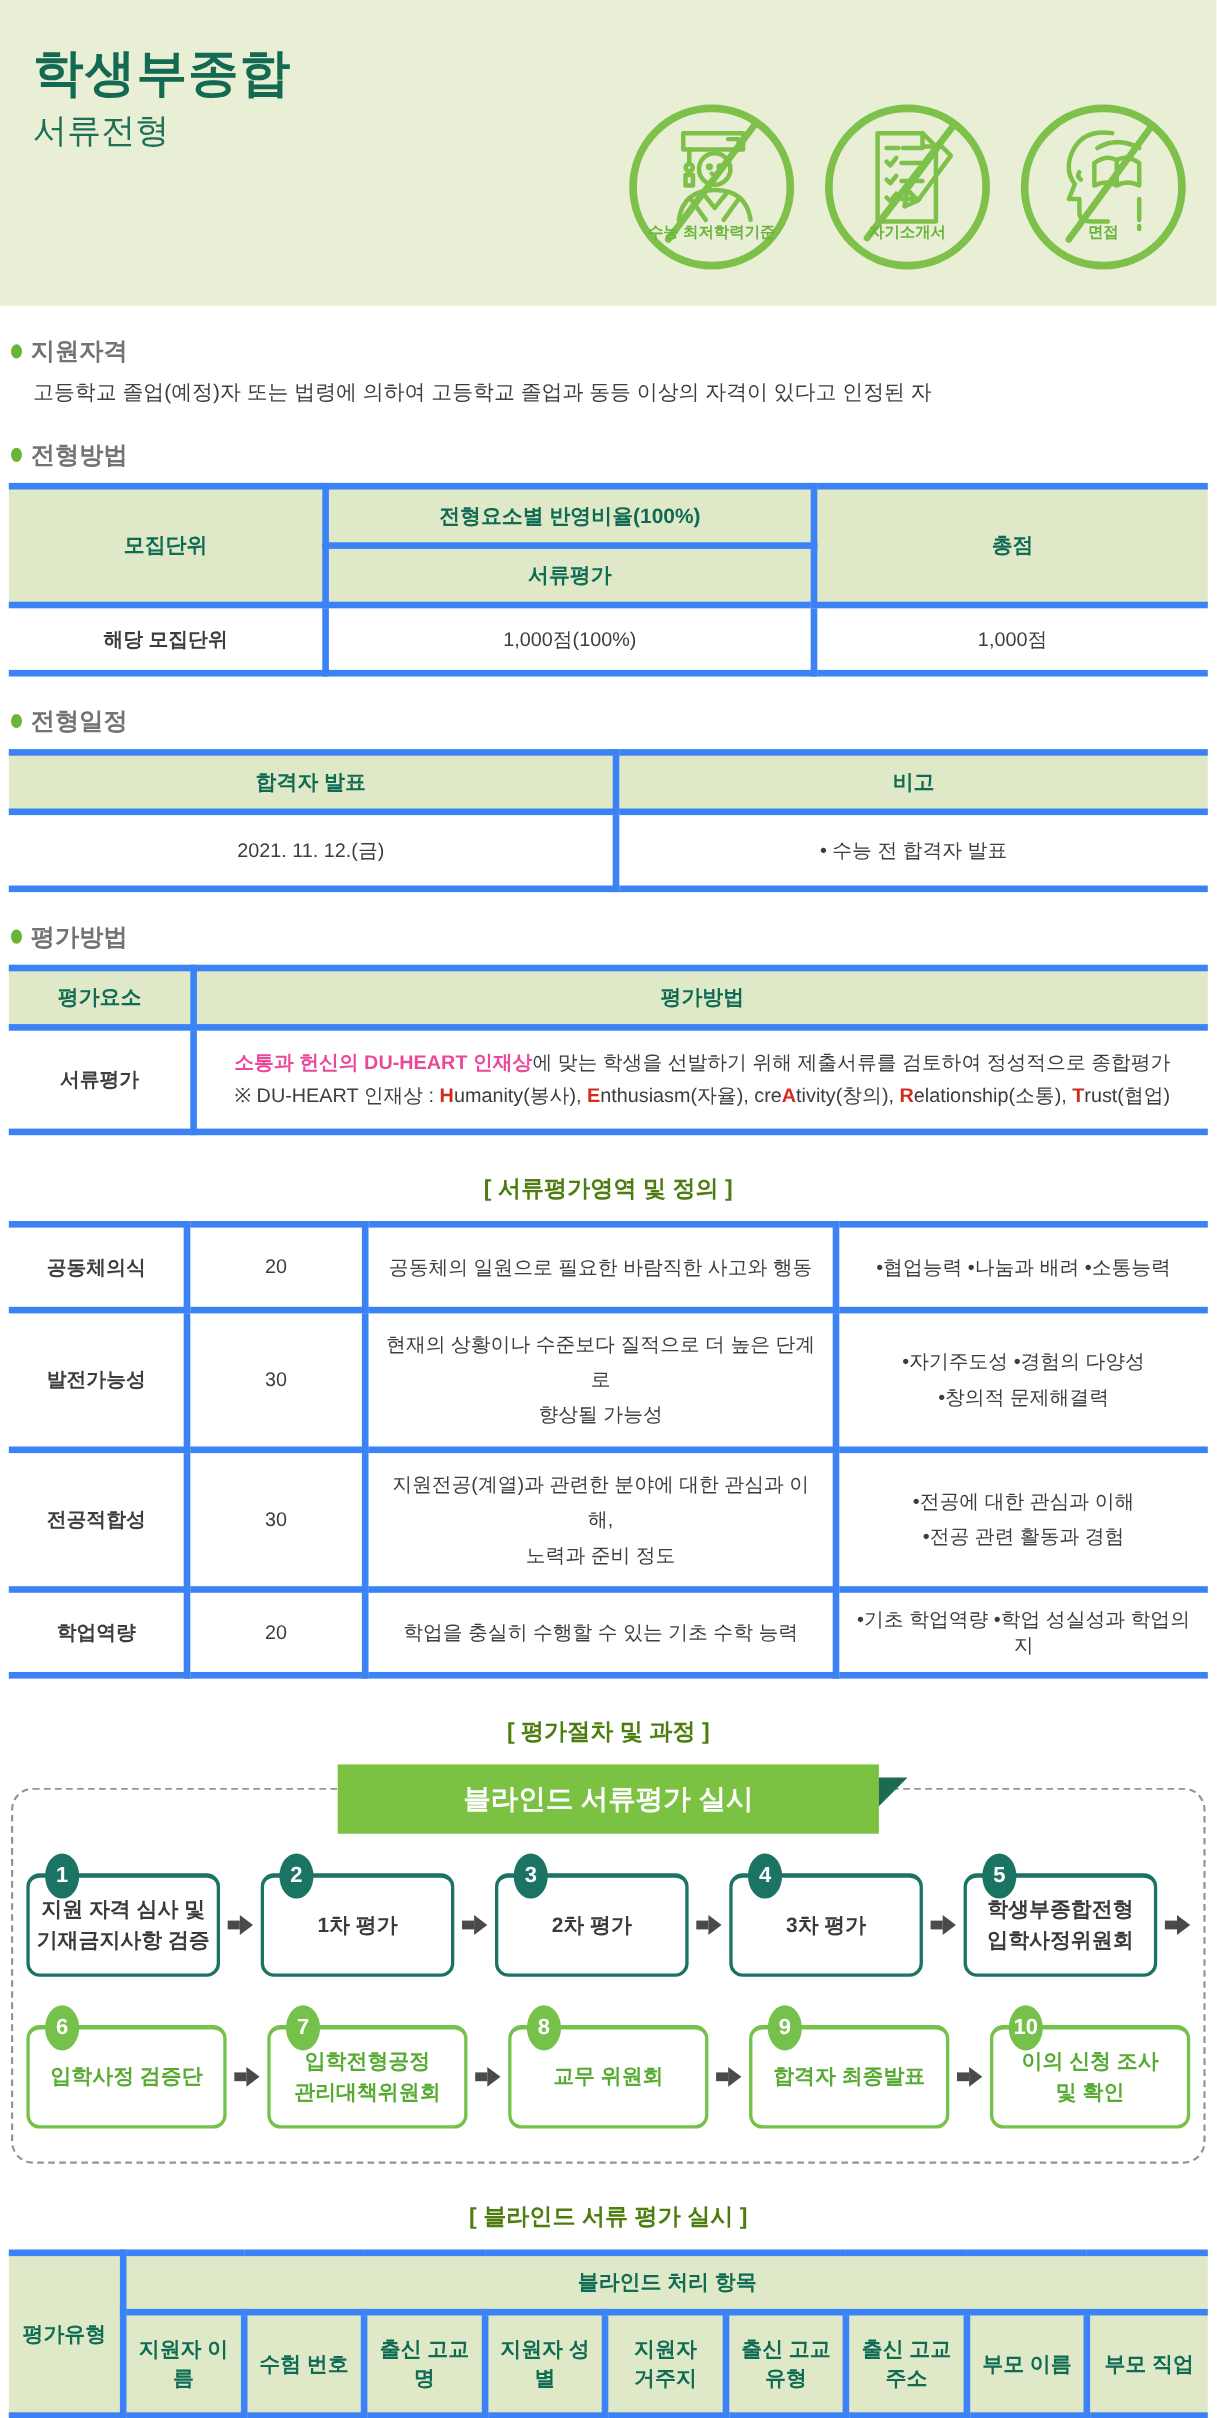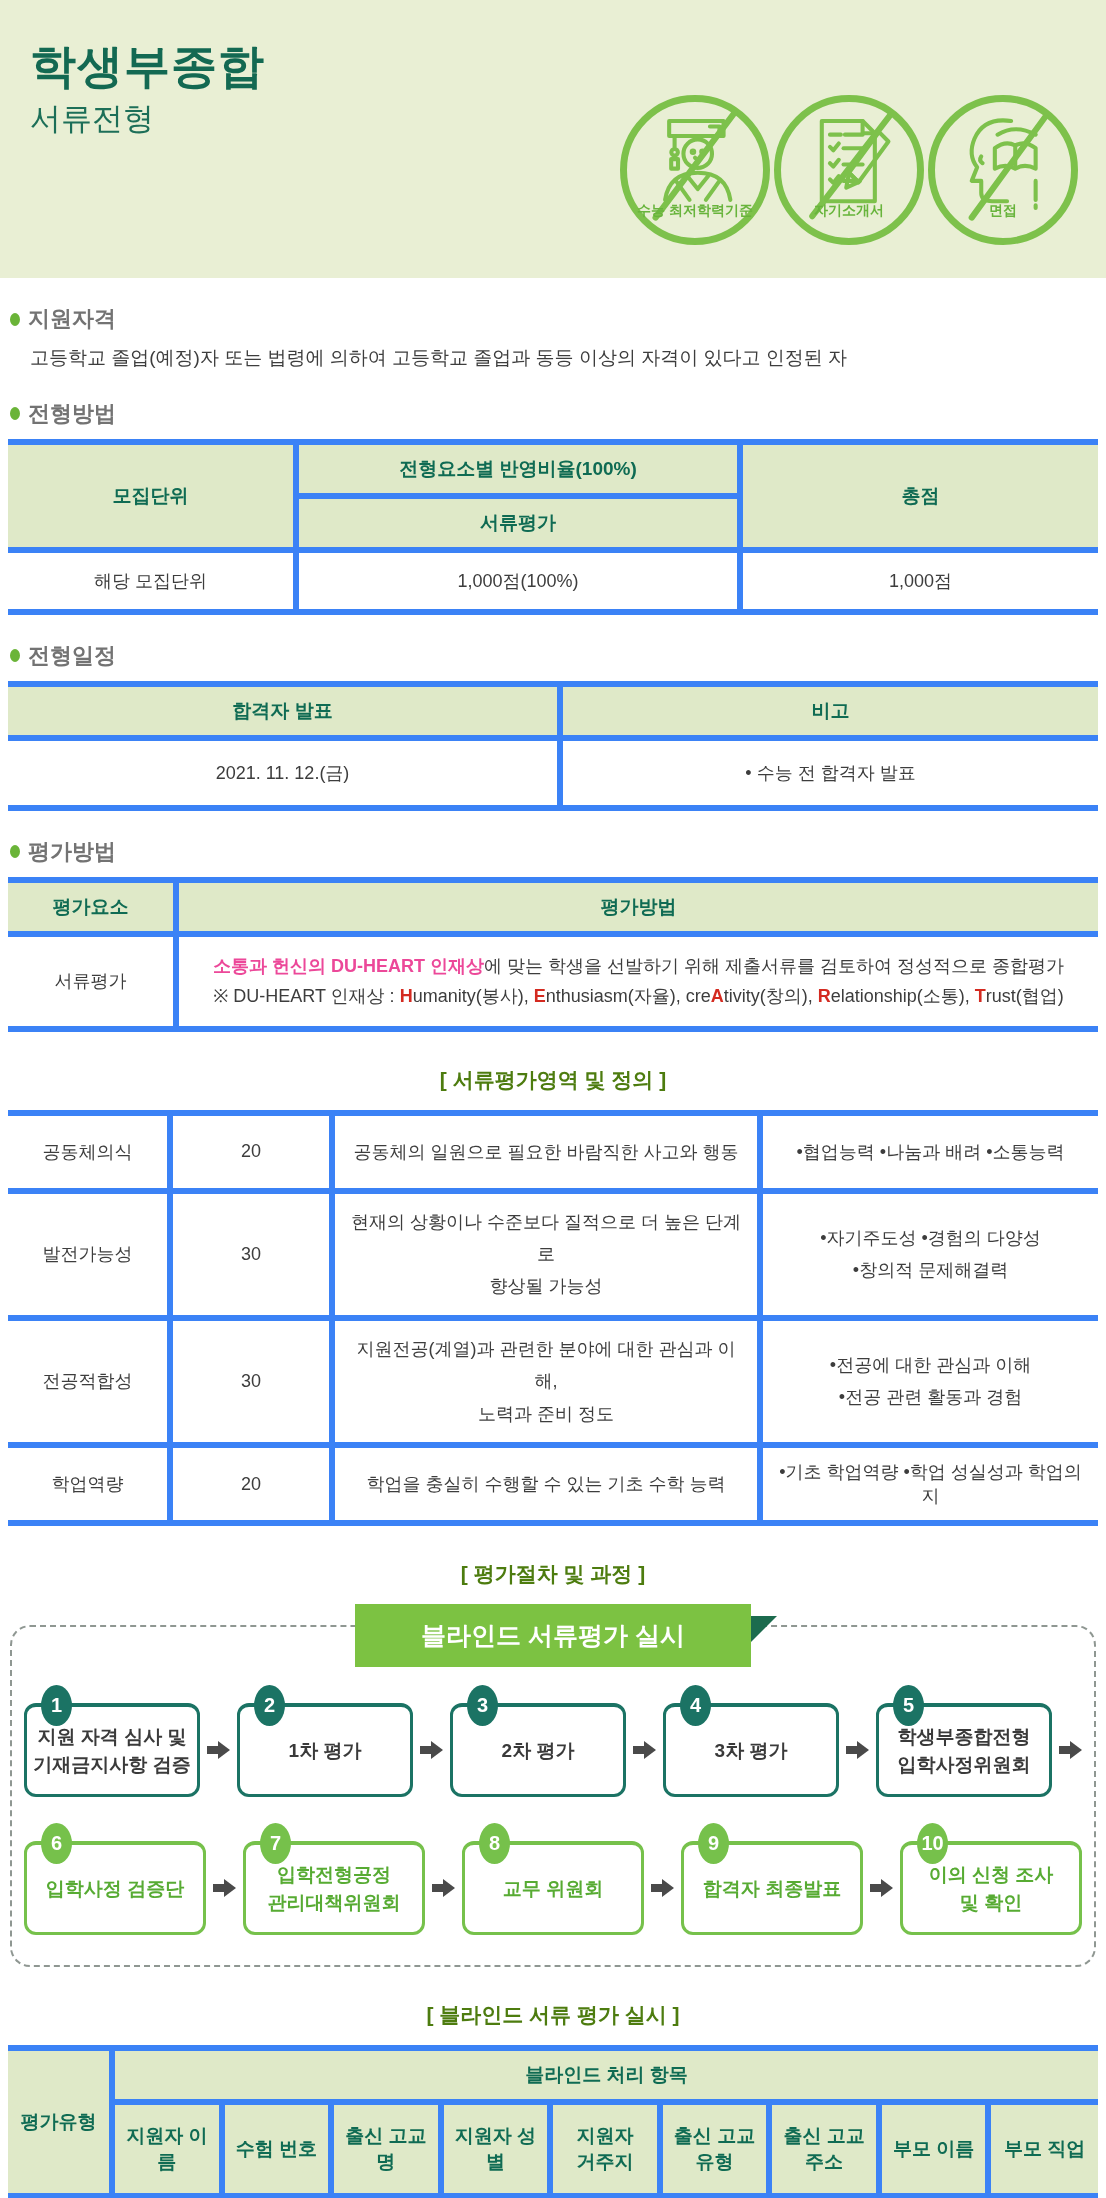--- a/index.html
+++ b/index.html
@@ -3,49 +3,49 @@
 <meta charset="utf-8">
 <style>
   * { box-sizing: border-box; margin: 0; padding: 0; }
   html, body { width: 1106px; background: #ffffff; font-family: "Liberation Sans", sans-serif; }
   body { color: #3d3d3d; }
 
   
   .band { width: 1106px; height: 278px; background: #e9efd4; position: relative; padding: 36px 0 0 30px; }
   .band-title { font-size: 46px; font-weight: bold; color: #136952; letter-spacing: 1px; }
   .band-sub { font-size: 31px; color: #1d6f58; font-weight: 500; }
-  .badges { position: absolute; top: 95px; right: 28px; display: flex; gap: 4px; }
+  .badges { position: absolute; top: 95px; right: 28px; display: flex; gap: 28px; }
   .badge-circle { width: 150px; height: 150px; border: 7px solid #7dc14b; border-radius: 50%; position: relative; }
   .badge-circle svg { position: absolute; left: 0; top: 0; }
   .badge-label { position: absolute; left: 0; right: 0; bottom: 18px; text-align: center; font-size: 14px; font-weight: bold; color: #68b43c; white-space: nowrap; }
 
   
   .main { padding: 0 8px; }
 
   .sec-head { display: flex; align-items: baseline; margin: 26px 2px 10px; }
   .sec-bullet { width: 10px; height: 13px; background: #6ab438; border-radius: 50%; margin-right: 8px; flex: none; align-self: center; }
   .sec-title { font-size: 22px; font-weight: bold; color: #737373; }
   .sec-body { font-size: 19px; color: #3d3d3d; margin: 4px 2px 6px 22px; line-height: 1.5; }
 
   
   table.tbl { width: 100%; border-collapse: collapse; border-style: solid hidden; border-width: 3px 0; border-color: #1a7a63; table-layout: fixed; }
   .tbl th, .tbl td { border: 6px solid #3b82f6; vertical-align: middle; }
   .tbl th { background: #dfe9c8; color: #0f6b53; font-weight: bold; font-size: 19px; padding: 11px 6px; text-align: center; }
   .tbl td { font-size: 18px; color: #3d3d3d; padding: 12px 14px; text-align: center; }
-  .td-key { color: #0f6b53; font-weight: normal; }
+  .td-key { color: #0f6b53; font-weight: bold; }
   .td-left { text-align: left; }
   .pre { white-space: pre-line; }
   .tbl-title { text-align: center; font-size: 21px; font-weight: bold; color: #4d7c0f; margin: 34px 0 16px; }
 
   .green-bold { color: #ec4899; font-weight: bold; }
   .red-cap { color: #d42a20; font-weight: bold; }
 
   
   .flow-wrap { margin-top: 14px; position: relative; }
-  .flow-banner { width: 396px; margin: 0 auto; position: relative; z-index: 2; background: #7cc242; color: #ffffff; font-size: 25px; font-weight: bold; text-align: center; padding: 15px 0; }
+  .flow-banner { width: 492px; margin: 0 auto; position: relative; z-index: 2; background: #7cc242; color: #ffffff; font-size: 25px; font-weight: bold; text-align: center; padding: 15px 0; }
   .flow-fold { position: absolute; right: -26px; top: 12px; width: 0; height: 0; border-top: 26px solid #1c6b4e; border-right: 26px solid transparent; }
   .flow-dash { border: 2px dashed #8f9792; border-radius: 20px; margin: -42px 2px 0; padding: 52px 12px 30px; }
   .flow-row { display: flex; align-items: center; gap: 7px; margin-top: 24px; }
   .flow-row.second { margin-top: 44px; }
   .step { flex: 1; position: relative; border: 3px solid #1b7364; border-top-width: 4px; border-radius: 12px; min-height: 94px; background: #fff; display: flex; align-items: center; justify-content: center; text-align: center; font-weight: bold; font-size: 19px; color: #3a3a3a; line-height: 1.45; padding: 6px 4px; }
   .step .num { position: absolute; top: -22px; left: 14px; width: 31px; height: 41px; border-radius: 50%; background: #1b7364; color: #fff; display: flex; align-items: center; justify-content: center; font-size: 20px; font-weight: bold; }
   .flow-row.second .step { border-color: #76c14b; color: #57ab33; }
   .flow-row.second .step .num { background: #76c14b; }
   .arrow { position: relative; width: 23px; height: 18px; flex: none; }
   .arrow::before { content: ""; position: absolute; left: 0; top: 5px; width: 11px; height: 8px; background: #4a4a4a; }

